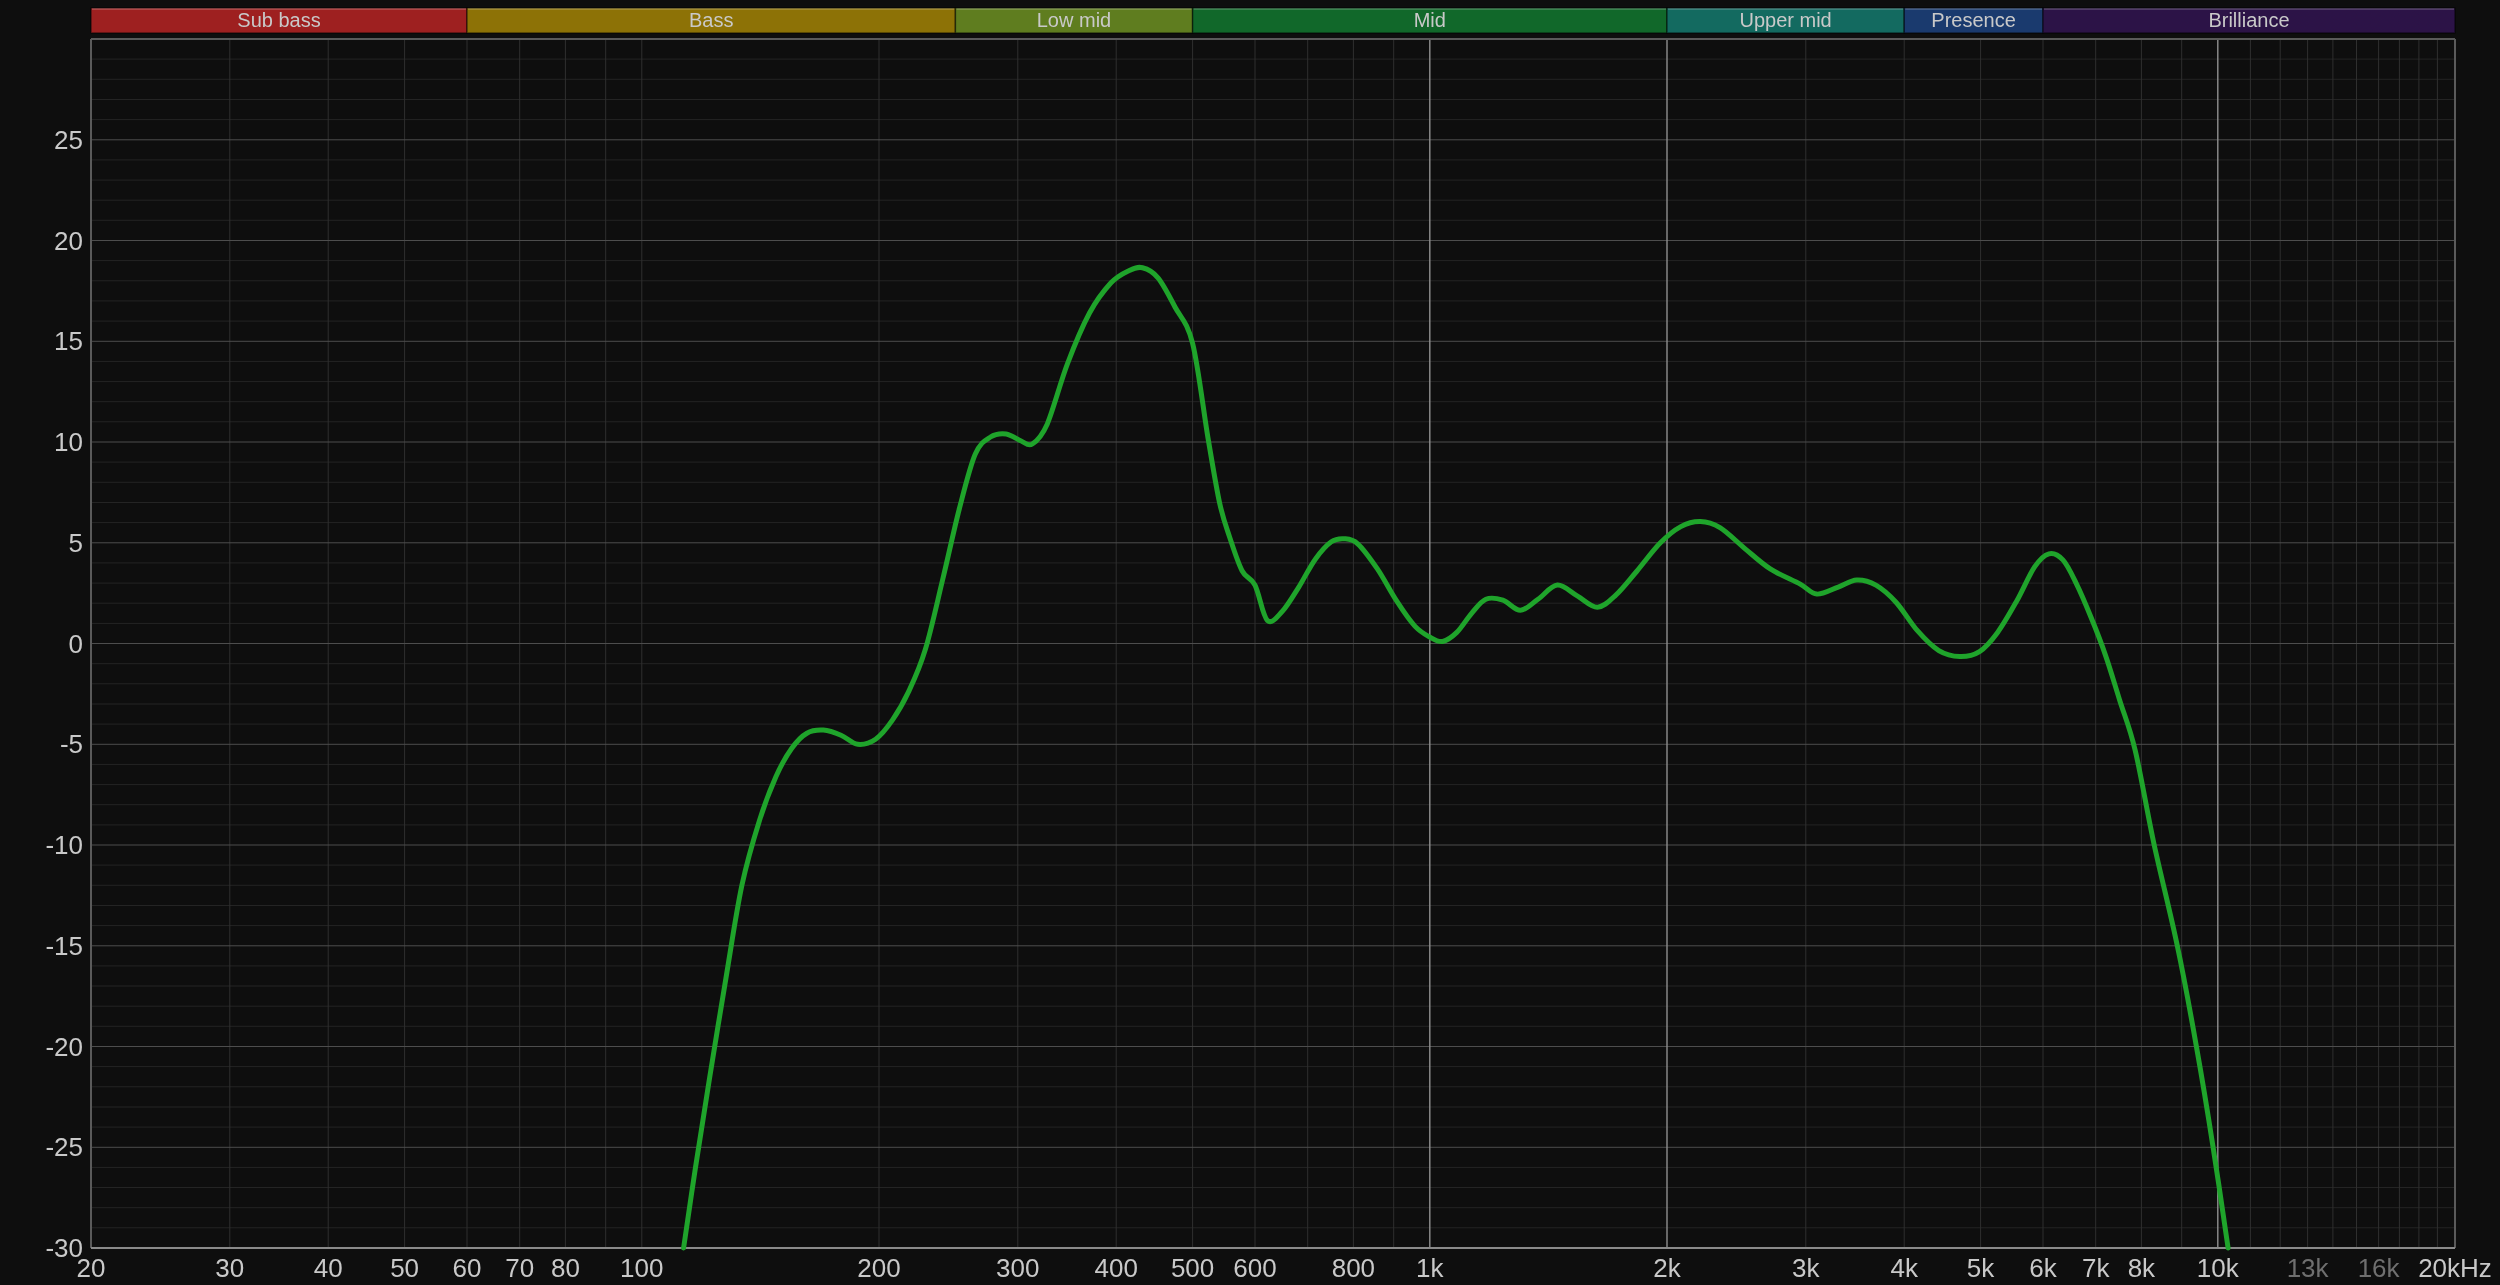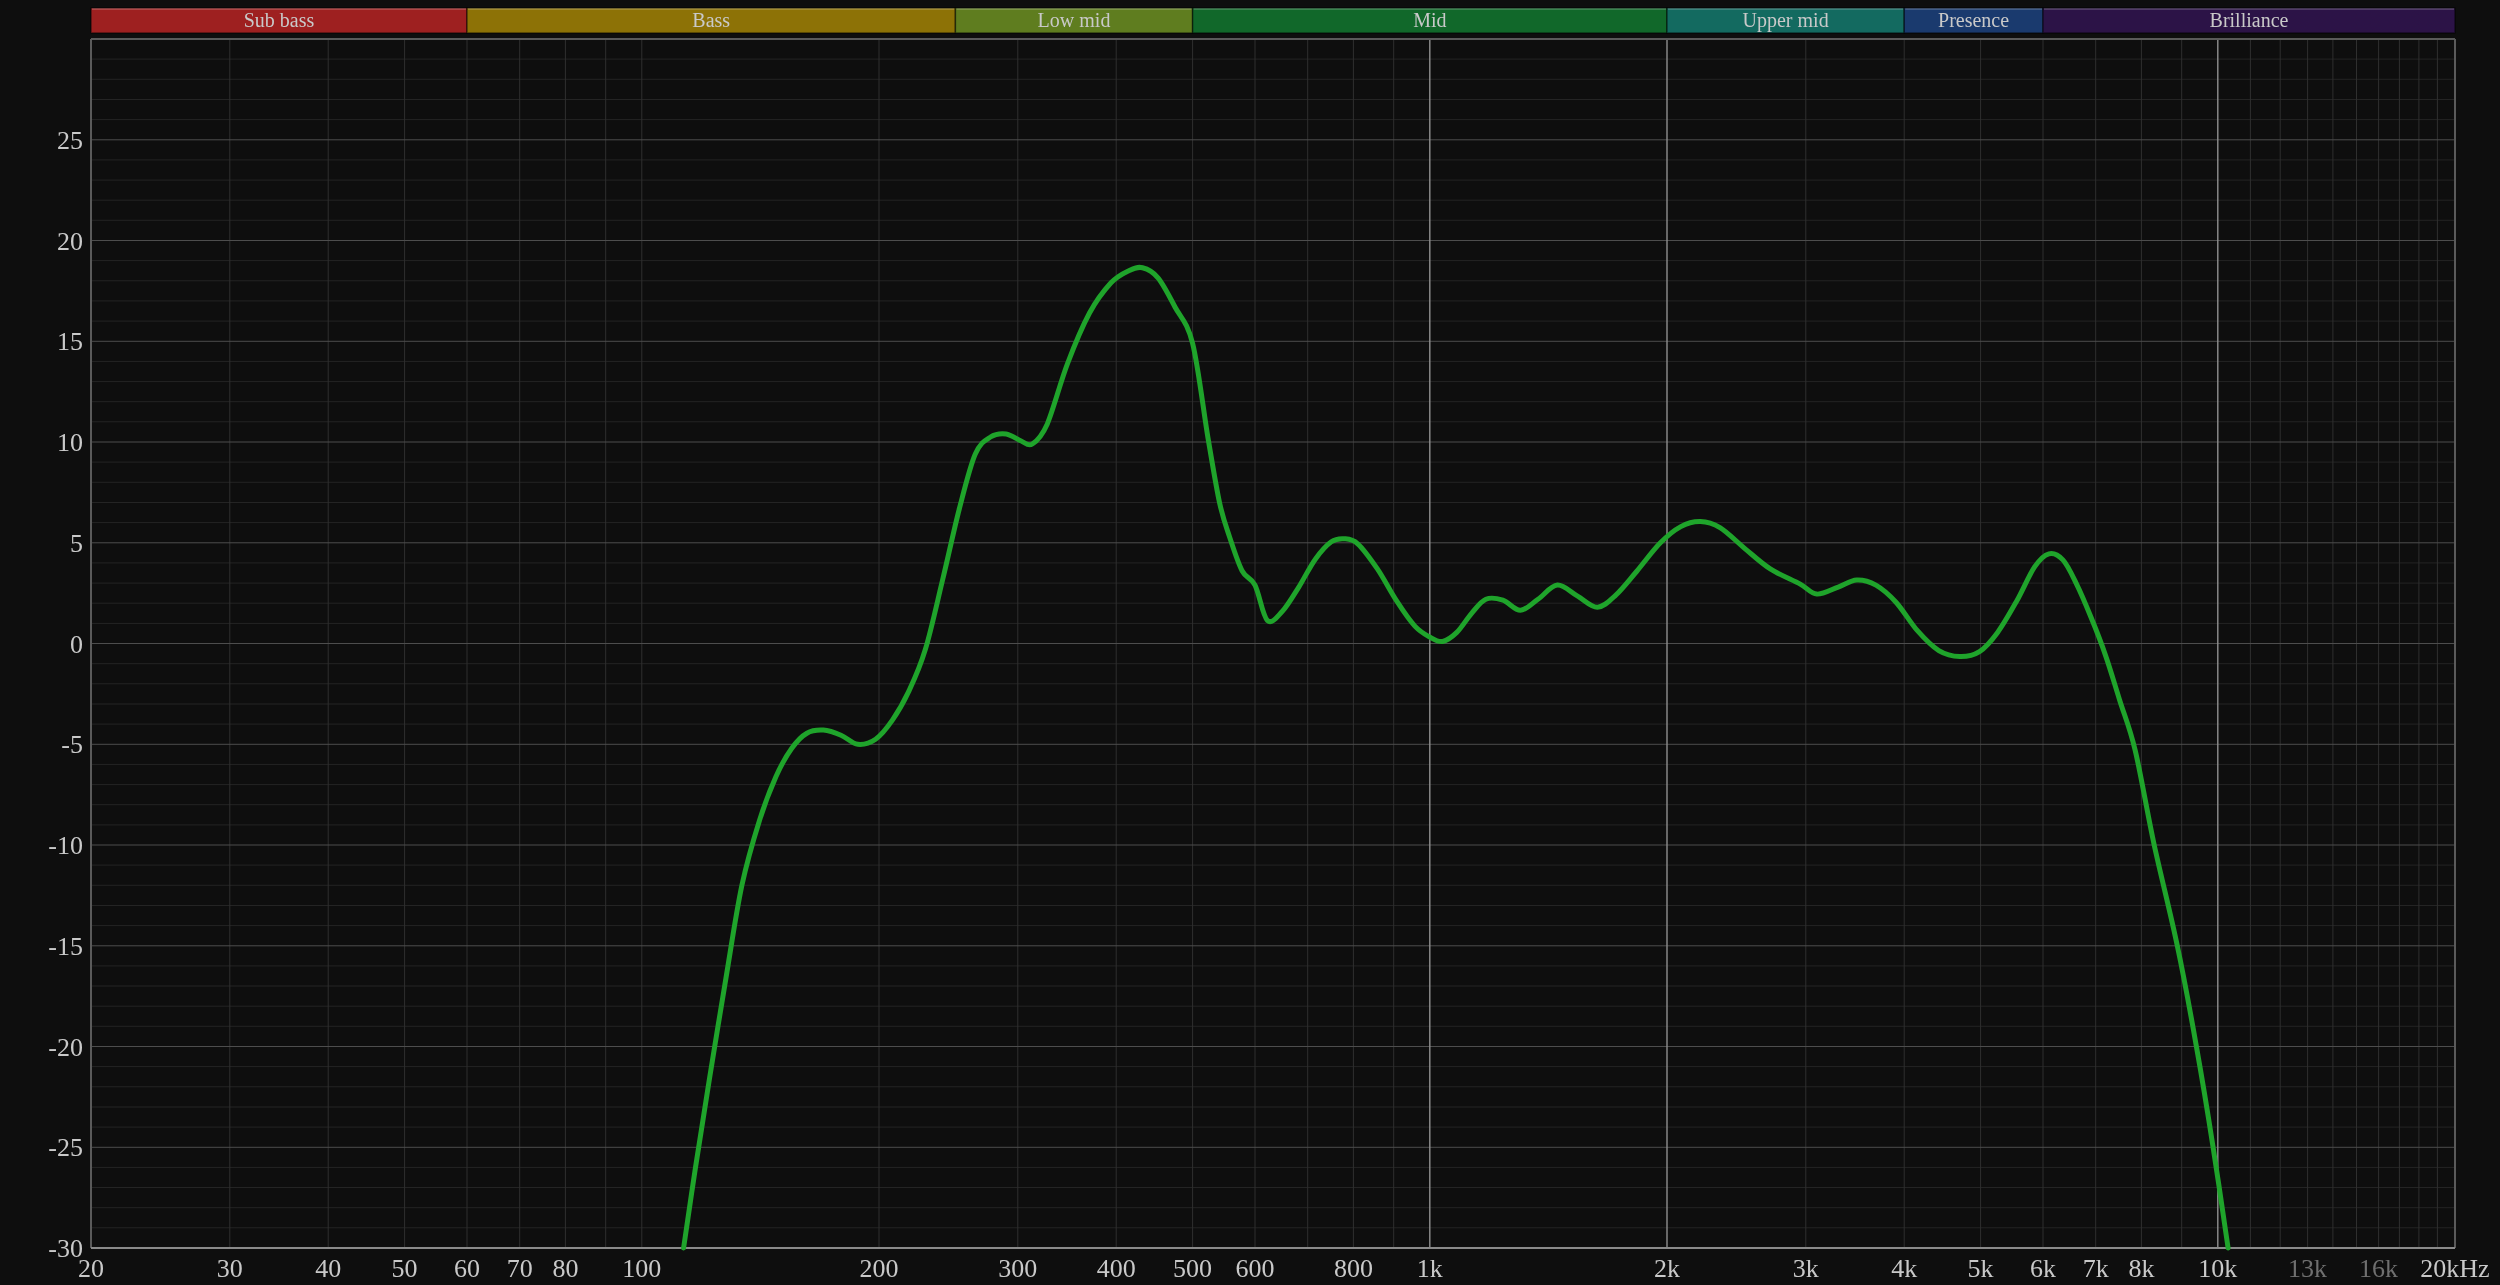--- a/index.html
+++ b/index.html
@@ -1,20 +1,20 @@
 <!DOCTYPE html>
 <html><head>
 <meta charset="utf-8">
 <style>
   html,body{margin:0;padding:0;background:#0e0e0e;}
   .stage{
     position:relative;
     width:2500px;height:1285px;
     background:#15803d;
-    font-family:Liberation Serif, serif;
+    font-family:Liberation Sans, sans-serif;
     overflow:hidden;
   }
   .spl{
     position:absolute;top:3px;left:0;width:87px;
     text-align:right;
     font-size:26px;line-height:30px;color:#cfcfcf;
     letter-spacing:0.5px;
   }
   #chart{position:absolute;left:0;top:0;width:2500px;height:1285px;display:block;}
 </style>

